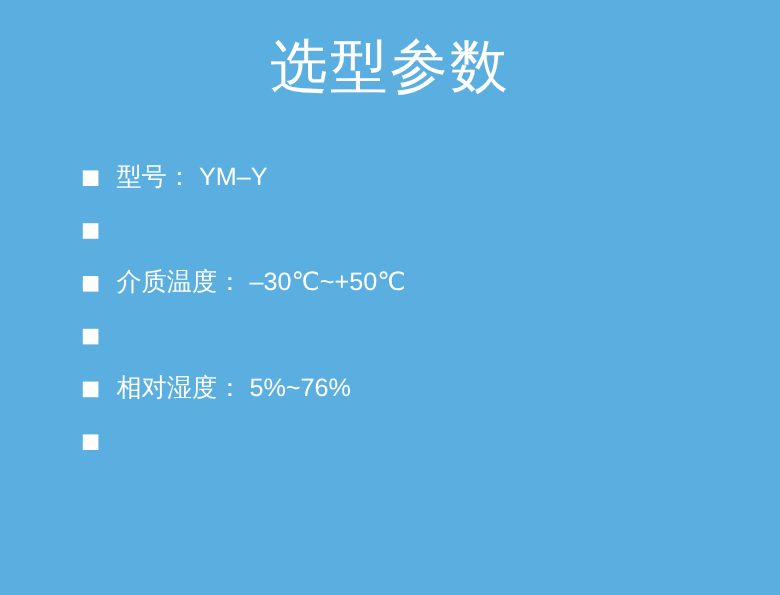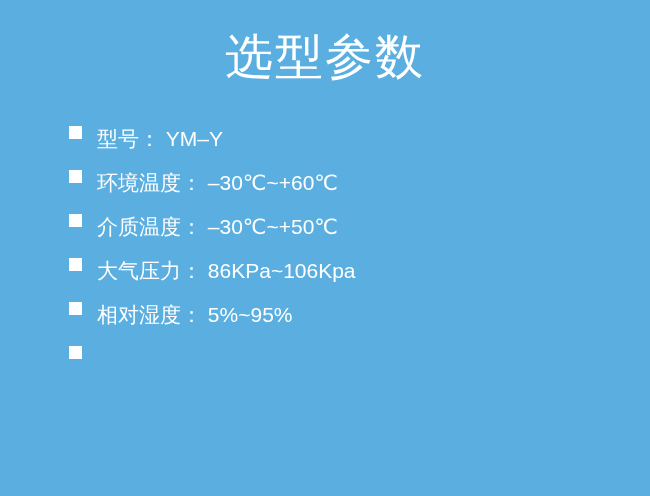--- a/index.html
+++ b/index.html
@@ -37,21 +37,21 @@
     position: absolute;
     left: 69px;
     top: 126px;
     width: 560px;
     list-style: none;
     margin: 0;
     padding: 0;
   }
   .spec-item {
     display: flex;
-    align-items: flex-start;
+    align-items: center;
     height: 44px;
   }
   .spec-bullet {
     width: 13px;
     height: 13px;
     background: #ffffff;
     flex: 0 0 13px;
     display: block;
   }
   .spec-text {
@@ -74,36 +74,34 @@
 
     <li class="spec-item">
       <span class="spec-bullet"></span>
       <span class="spec-text">型号： YM–Y</span>
     </li>
 
 
 
     <li class="spec-item">
       <span class="spec-bullet"></span>
-      <span class="spec-text">环境温度： –30℃~+60℃</span>
     </li>
 
     <li class="spec-item">
       <span class="spec-bullet"></span>
       <span class="spec-text">介质温度： –30℃~+50℃</span>
     </li>
 
     <li class="spec-item">
       <span class="spec-bullet"></span>
-      <span class="spec-text">大气压力： 86KPa~106Kpa</span>
     </li>
 
     <li class="spec-item">
       <span class="spec-bullet"></span>
-      <span class="spec-text">相对湿度： 5%~95%</span>
+      <span class="spec-text">相对湿度： 5%~76%</span>
     </li>
 
     <li class="spec-item">
       <span class="spec-bullet"></span>
     </li>
 
   </ul>
 
 </div>
 

